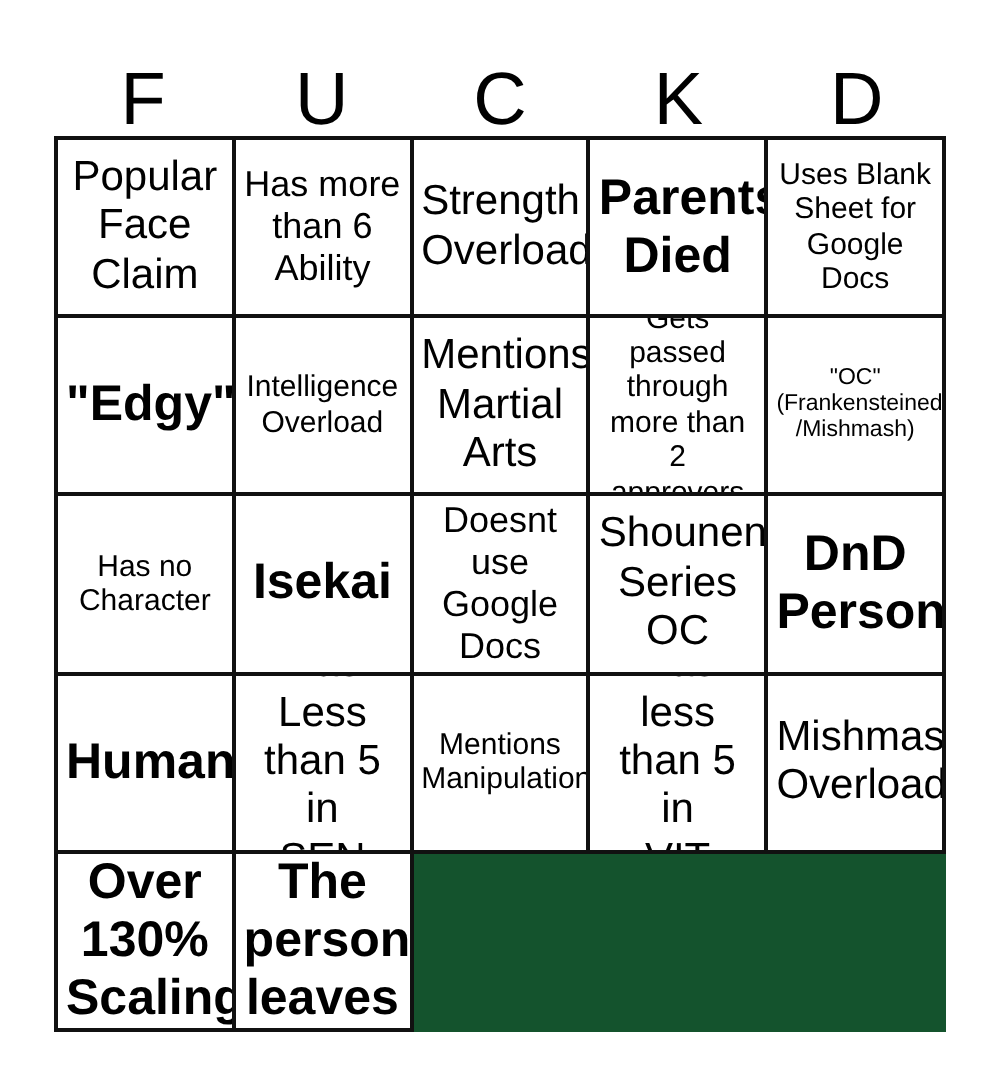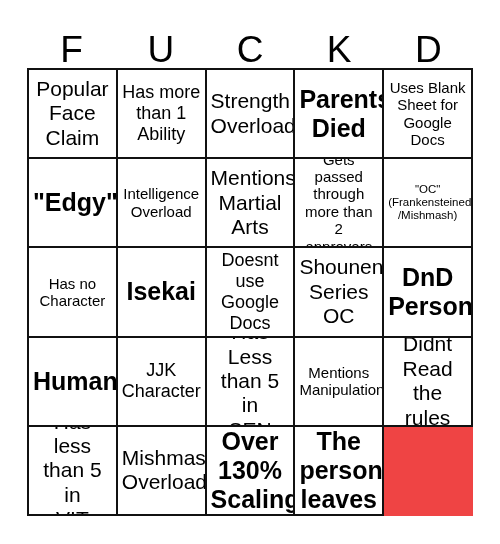--- a/index.html
+++ b/index.html
@@ -46,21 +46,21 @@
     left: 27px;
     top: 68px;
     width: 446px;
     height: 448px;
     display: grid;
     grid-template-columns: repeat(5, 1fr);
     grid-template-rows: repeat(5, 1fr);
     border-top: 2px solid #111111;
     border-left: 2px solid #111111;
     box-sizing: border-box;
-    background: #ef4444;
+    background: #14532d;
   }
   .bingo-cell {
     border-right: 2px solid #111111;
     border-bottom: 2px solid #111111;
     box-sizing: border-box;
     display: flex;
     align-items: center;
     justify-content: center;
     text-align: center;
     padding: 2px 4px;
@@ -94,21 +94,21 @@
     </div>
 
   <div id="bingo-grid">
       <div class="bingo-cell fs-lg">
         <span class="cell-text">Popular
 Face
 Claim</span>
       </div>
       <div class="bingo-cell fs-md">
         <span class="cell-text">Has more
-than 1
+than 6
 Ability</span>
       </div>
       <div class="bingo-cell fs-lg">
         <span class="cell-text">Strength
 Overload</span>
       </div>
       <div class="bingo-cell fs-xl">
         <span class="cell-text">Parents
 Died</span>
       </div>
@@ -159,39 +159,30 @@
 Series
 OC</span>
       </div>
       <div class="bingo-cell fs-xl">
         <span class="cell-text">DnD
 Person</span>
       </div>
       <div class="bingo-cell fs-xl">
         <span class="cell-text">Human</span>
       </div>
-      <div class="bingo-cell fs-md">
-        <span class="cell-text">JJK
-Character</span>
-      </div>
       <div class="bingo-cell fs-lg">
         <span class="cell-text">Has Less
 than 5 in
 SEN</span>
       </div>
       <div class="bingo-cell fs-sm">
         <span class="cell-text">Mentions
 Manipulation</span>
       </div>
       <div class="bingo-cell fs-lg">
-        <span class="cell-text">Didnt
-Read
-the rules</span>
-      </div>
-      <div class="bingo-cell fs-lg">
         <span class="cell-text">Has less
 than 5 in
 VIT</span>
       </div>
       <div class="bingo-cell fs-lg">
         <span class="cell-text">Mishmash
 Overload</span>
       </div>
       <div class="bingo-cell fs-xl">
         <span class="cell-text">Over

